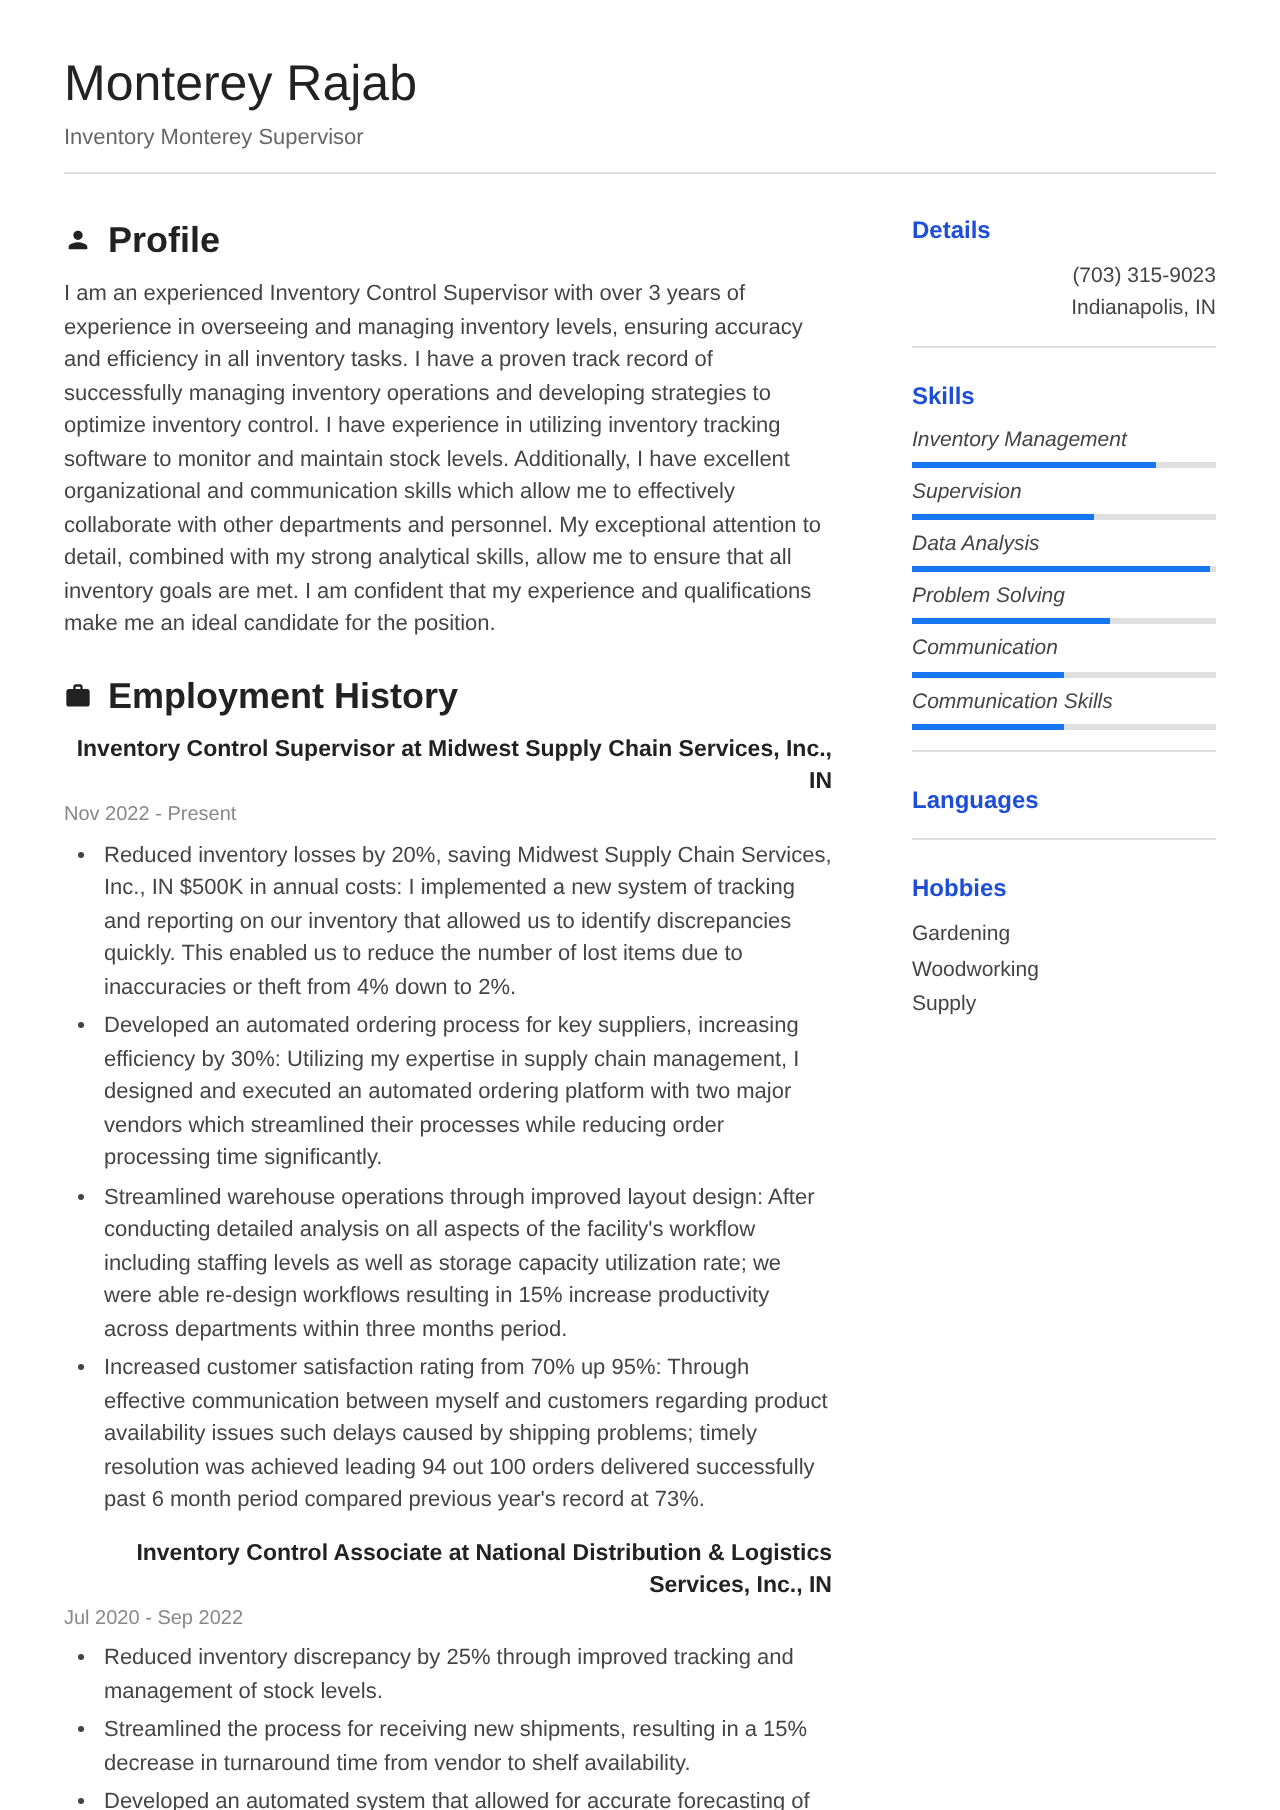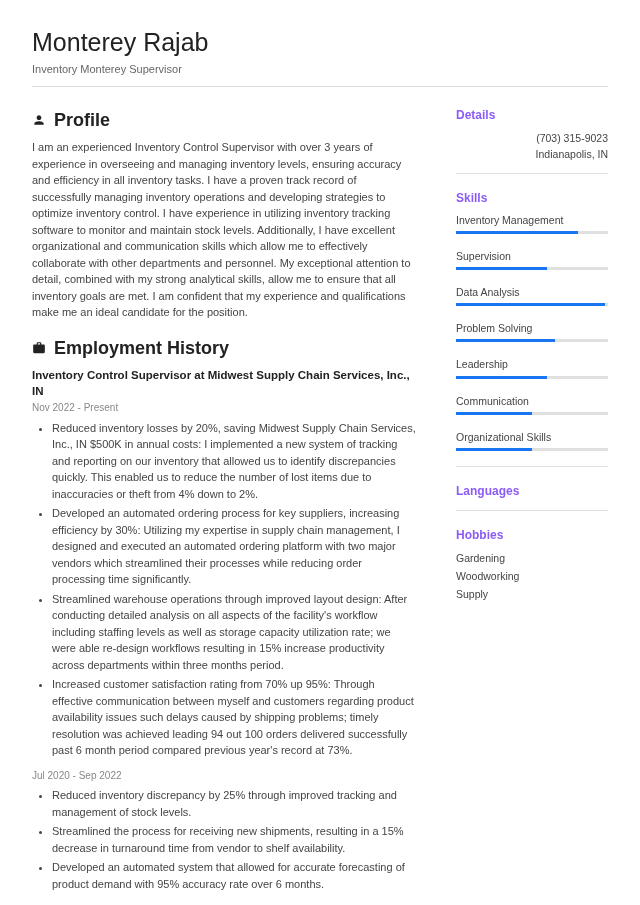--- a/index.html
+++ b/index.html
@@ -64,20 +64,21 @@
       line-height: 1.5;
     }
     .job {
       margin-bottom: 10px;
     }
     .job-title {
       font-size: 11.5px;
       font-weight: 700;
       color: #222;
       line-height: 1.4;
+      text-align: right;
     }
     .job-dates {
       font-size: 10px;
       color: #888;
       margin-top: 2px;
       margin-bottom: 4px;
     }
     .job ul {
       padding-left: 20px;
       margin-top: 4px;
@@ -87,42 +88,43 @@
       color: #444;
       line-height: 1.5;
       margin-bottom: 3px;
     }
     .sidebar-section {
       margin-bottom: 16px;
     }
     .sidebar-title {
       font-size: 12px;
       font-weight: 700;
-      color: #8b5cf6;
+      color: #1d4ed8;
       margin-bottom: 5px;
     }
     .sidebar-text {
       font-size: 10.5px;
       color: #444;
       line-height: 1.6;
       text-align: right;
     }
     .sidebar-link {
       color: #1976f2;
       text-decoration: underline;
       font-size: 10.5px;
       word-break: break-all;
     }
     .sidebar-divider {
       border: none;
       border-top: 1px solid #e0e0e0;
       margin-top: 10px;
     }
     .skill-item {
-      margin-bottom: 15px;
+      margin-bottom: 5px;
+      font-style: italic;
     }
     .skill-name {
       font-size: 10.5px;
       color: #444;
       margin-bottom: 3px;
     }
     .skill-bar {
       height: 3px;
       background: #e0e0e0;
       position: relative;
@@ -168,20 +170,21 @@
           <div class="job-title">Inventory Control Supervisor at Midwest Supply Chain Services, Inc., IN</div>
           <div class="job-dates">Nov 2022 - Present</div>
           <ul>
             <li>Reduced inventory losses by 20%, saving Midwest Supply Chain Services, Inc., IN $500K in annual costs: I implemented a new system of tracking and reporting on our inventory that allowed us to identify discrepancies quickly. This enabled us to reduce the number of lost items due to inaccuracies or theft from 4% down to 2%.</li>
             <li>Developed an automated ordering process for key suppliers, increasing efficiency by 30%: Utilizing my expertise in supply chain management, I designed and executed an automated ordering platform with two major vendors which streamlined their processes while reducing order processing time significantly.</li>
             <li>Streamlined warehouse operations through improved layout design: After conducting detailed analysis on all aspects of the facility's workflow including staffing levels as well as storage capacity utilization rate; we were able re-design workflows resulting in 15% increase productivity across departments within three months period.</li>
             <li>Increased customer satisfaction rating from 70% up 95%: Through effective communication between myself and customers regarding product availability issues such delays caused by shipping problems; timely resolution was achieved leading 94 out 100 orders delivered successfully past 6 month period compared previous year's record at 73%.</li>
           </ul>
         </div>
         <div class="job">
+          <div class="job-title">Inventory Control Associate at National Distribution &amp; Logistics Services, Inc., IN</div>
           <div class="job-dates">Jul 2020 - Sep 2022</div>
           <ul>
             <li>Reduced inventory discrepancy by 25% through improved tracking and management of stock levels.</li>
             <li>Streamlined the process for receiving new shipments, resulting in a 15% decrease in turnaround time from vendor to shelf availability.</li>
             <li>Developed an automated system that allowed for accurate forecasting of product demand with 95% accuracy rate over 6 months.</li>
           </ul>
         </div>
       </div>
 
   </div>
@@ -217,33 +220,27 @@
               <div class="skill-fill" style="width: 98%;"></div>
             </div>
           </div>
           <div class="skill-item">
             <div class="skill-name">Problem Solving</div>
             <div class="skill-bar">
               <div class="skill-fill" style="width: 65%;"></div>
             </div>
           </div>
           <div class="skill-item">
-            <div class="skill-name">Leadership</div>
-            <div class="skill-bar">
-              <div class="skill-fill" style="width: 60%;"></div>
-            </div>
-          </div>
-          <div class="skill-item">
             <div class="skill-name">Communication</div>
             <div class="skill-bar">
               <div class="skill-fill" style="width: 50%;"></div>
             </div>
           </div>
           <div class="skill-item">
-            <div class="skill-name">Organizational Skills</div>
+            <div class="skill-name">Communication Skills</div>
             <div class="skill-bar">
               <div class="skill-fill" style="width: 50%;"></div>
             </div>
           </div>
         </div>
       <hr class="sidebar-divider">
     </div>
 
     <div class="sidebar-section">
       <div class="sidebar-title">Languages</div>

